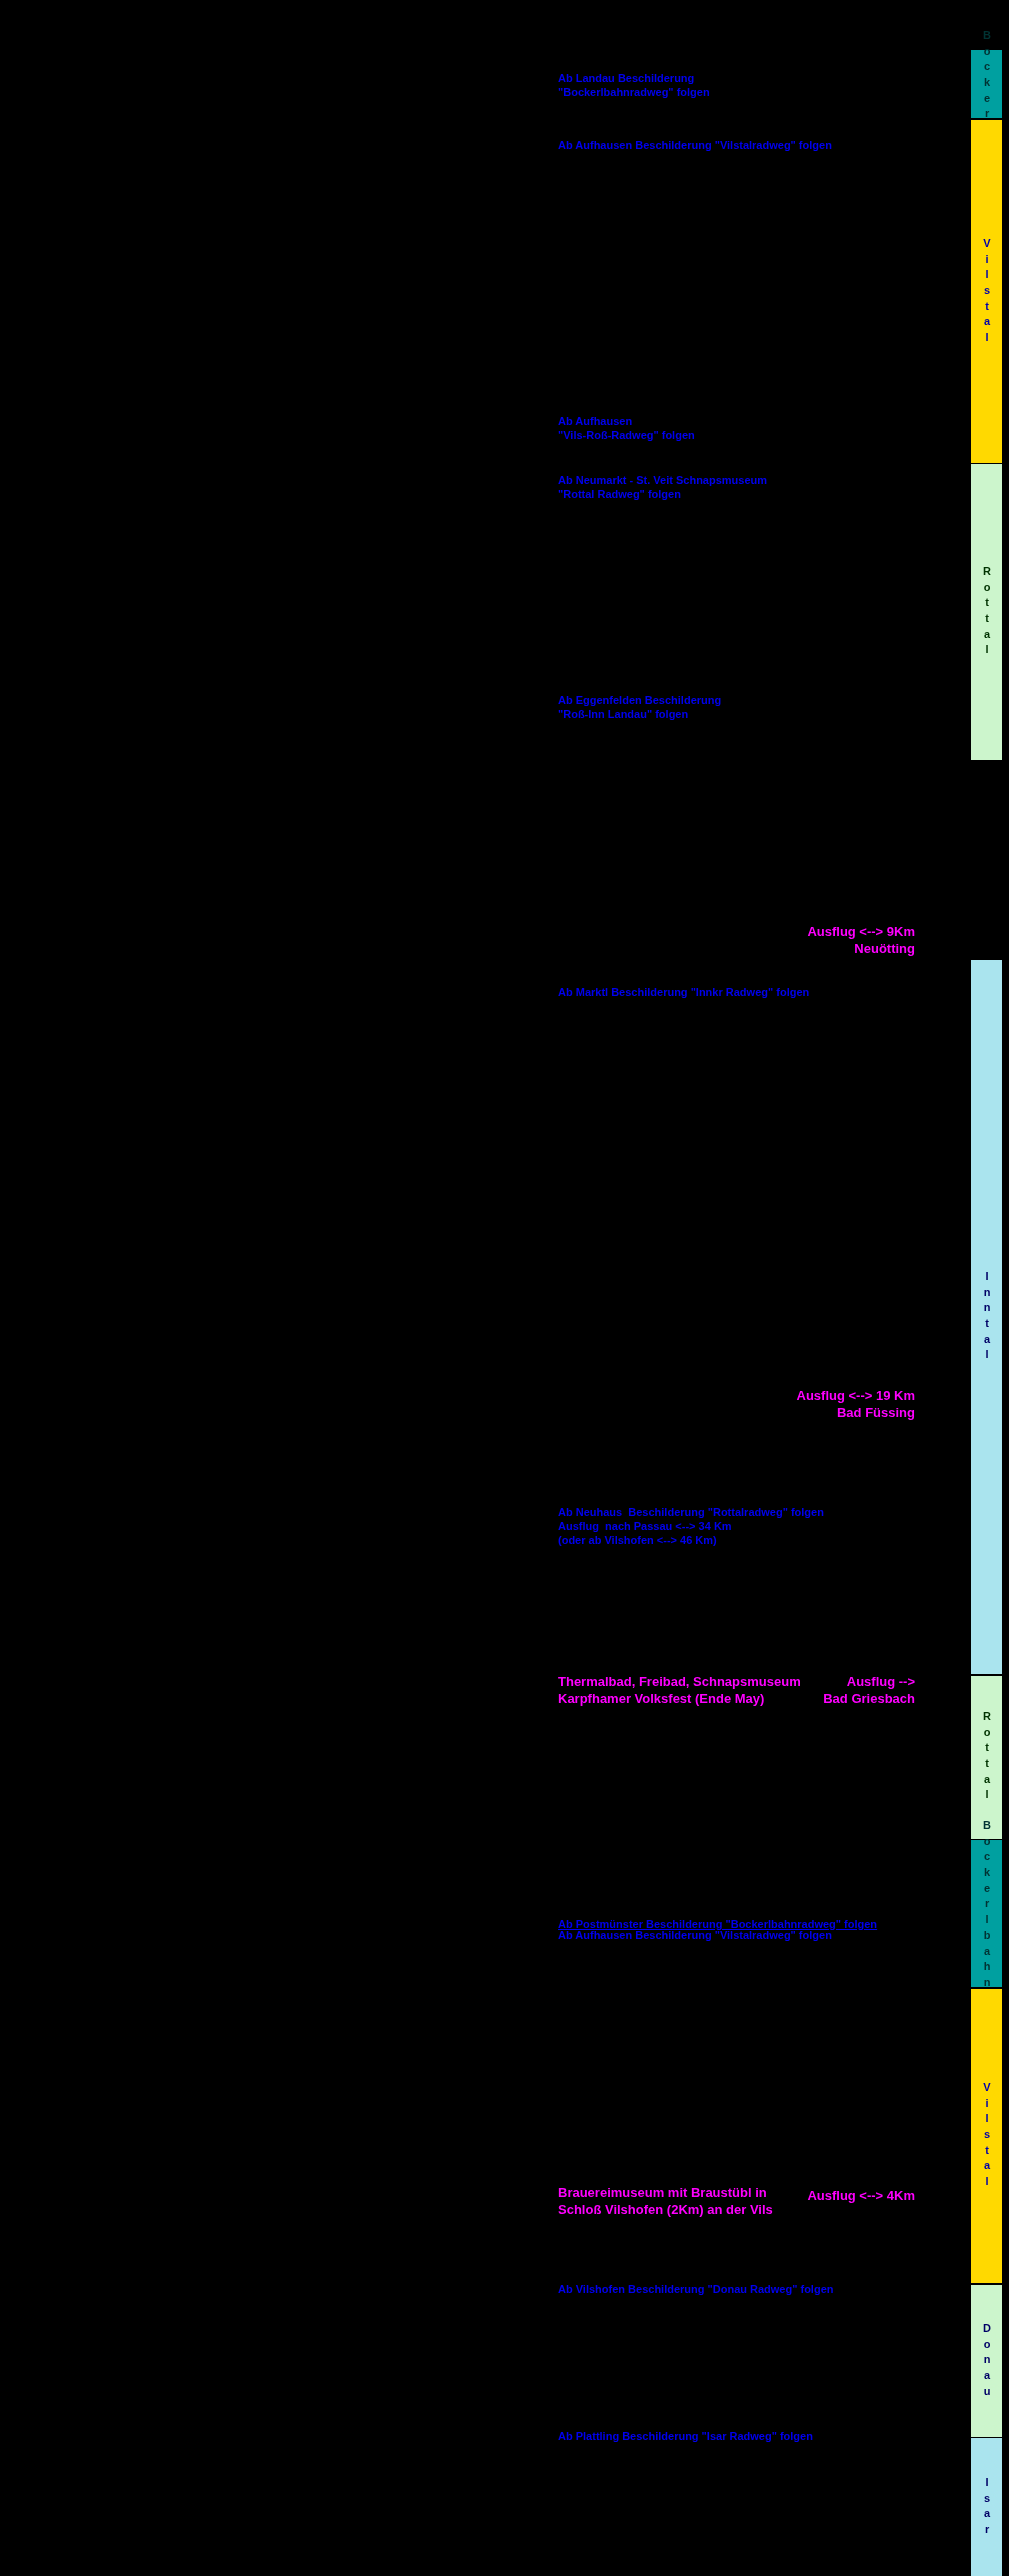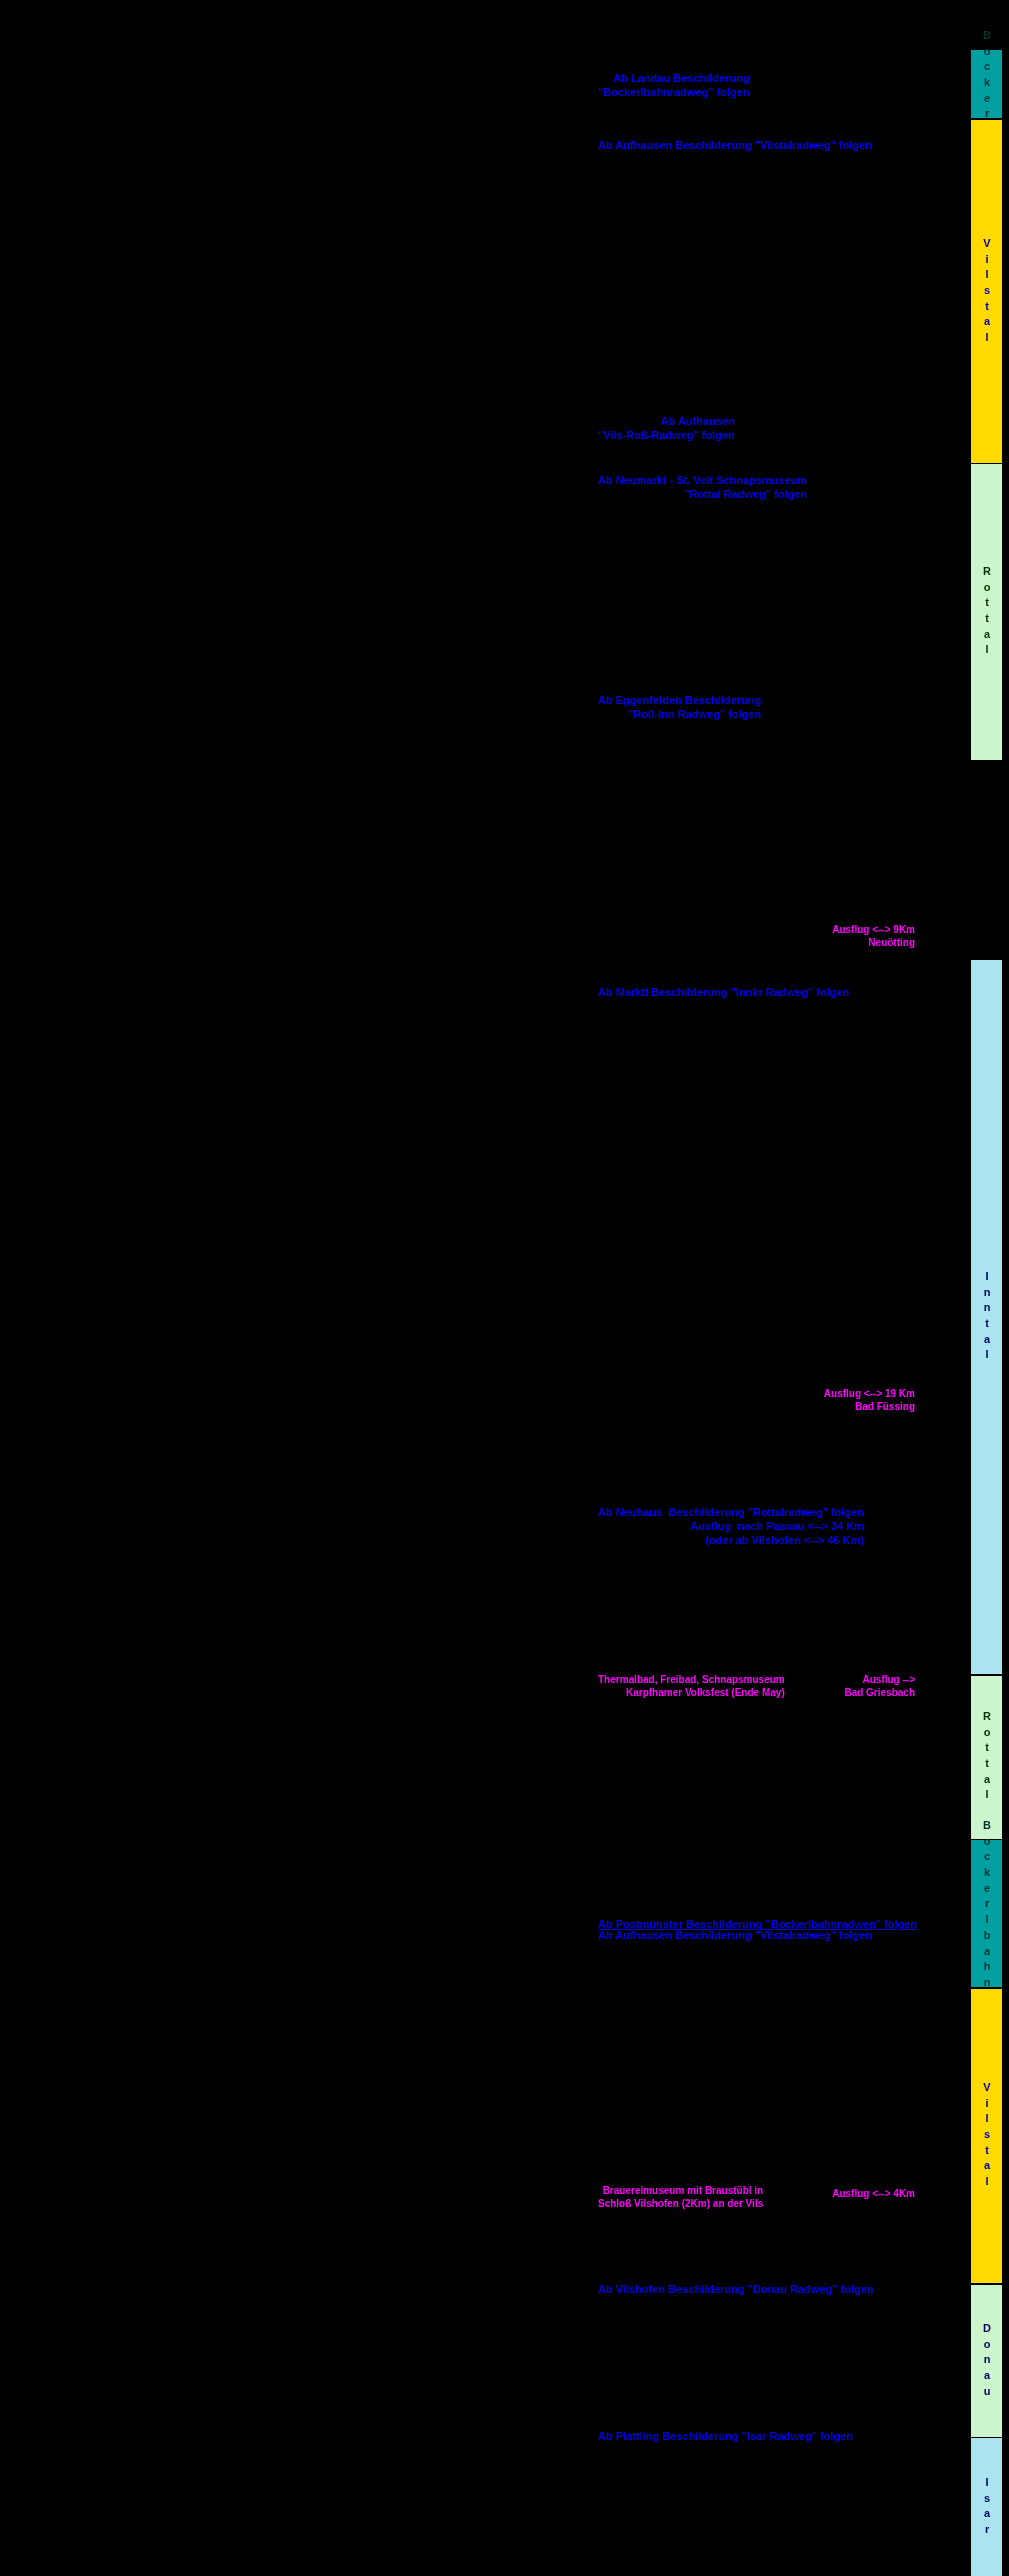--- a/index.html
+++ b/index.html
@@ -56,28 +56,27 @@
     font-weight: bold;
     white-space: pre;
     line-height: 1.28;
   }
   .blue {
     color: #0000ee;
     font-size: 11px;
   }
   .magenta {
     color: #ff00ff;
-    font-size: 10px;
+    font-size: 13px;
   }
   .right {
     text-align: right;
   }
   .left {
-    text-align: right;
-    margin-left: 40px;
+    text-align: left;
   }
 </style>
 </head>
 <body>
 
 <div id="page">
 
   <div id="region-column">
       <div class="region" style="top: 50px; height: 68px; background: rgb(0, 160, 160);">
         <div class="region-label" style="color: rgb(0, 51, 51);">Bockerl</div>
@@ -110,21 +109,21 @@
 
   <div id="route-notes">
       <div class="block blue left" style="top: 71px; left: 558px;">Ab Landau Beschilderung
 "Bockerlbahnradweg" folgen</div>
       <div class="block blue left" style="top: 138px; left: 558px;">Ab Aufhausen Beschilderung "Vilstalradweg" folgen</div>
       <div class="block blue left" style="top: 414px; left: 558px;">Ab Aufhausen
 "Vils-Roß-Radweg" folgen</div>
       <div class="block blue left" style="top: 473px; left: 558px;">Ab Neumarkt - St. Veit Schnapsmuseum
 "Rottal Radweg" folgen</div>
       <div class="block blue left" style="top: 693px; left: 558px;">Ab Eggenfelden Beschilderung
-"Roß-Inn Radweg" folgen</div>
+"Roß-Inn Landau" folgen</div>
       <div class="block blue left" style="top: 985px; left: 558px;">Ab Marktl Beschilderung "Innkr Radweg" folgen</div>
       <div class="block blue left" style="top: 1505px; left: 558px;">Ab Neuhaus  Beschilderung "Rottalradweg" folgen
 Ausflug  nach Passau &lt;--&gt; 34 Km
 (oder ab Vilshofen &lt;--&gt; 46 Km)</div>
       <div class="block blue left" style="top: 1917px; left: 558px; text-decoration: underline;">Ab Postmünster Beschilderung "Bockerlbahnradweg" folgen</div>
       <div class="block blue left" style="top: 1928px; left: 558px;">Ab Aufhausen Beschilderung "Vilstalradweg" folgen</div>
       <div class="block blue left" style="top: 2282px; left: 558px;">Ab Vilshofen Beschilderung "Donau Radweg" folgen</div>
       <div class="block blue left" style="top: 2429px; left: 558px;">Ab Plattling Beschilderung "Isar Radweg" folgen</div>
     </div>
 

